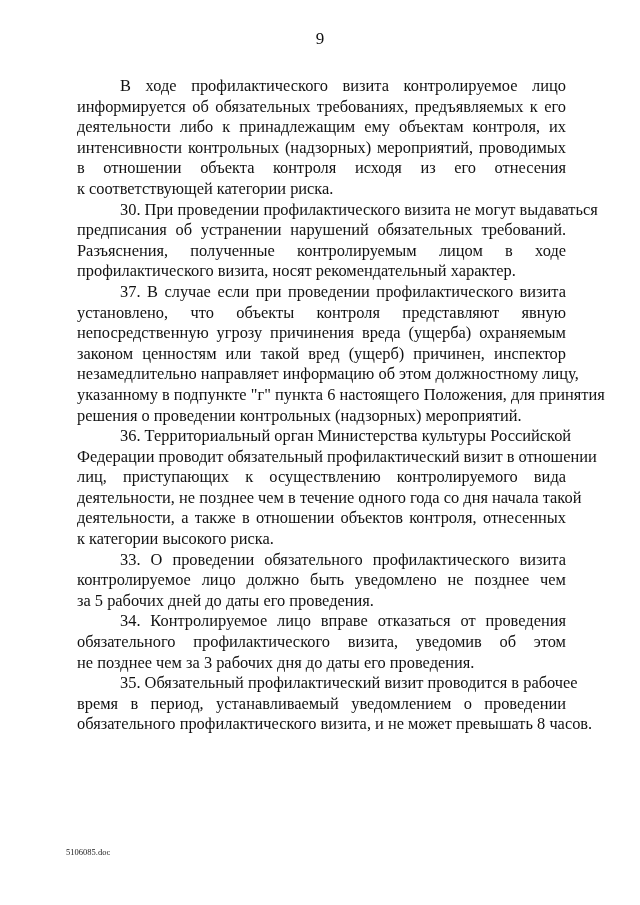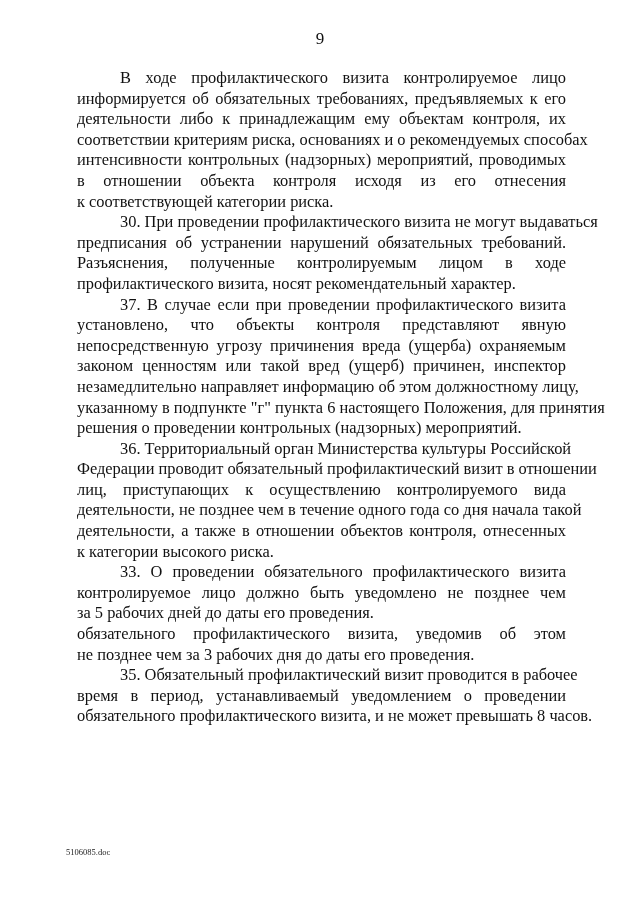--- a/index.html
+++ b/index.html
@@ -19,21 +19,21 @@
       position: absolute;
       top: 29px;
       left: 0;
       width: 640px;
       text-align: center;
       font-size: 17px;
       line-height: 20px;
     }
     .body-text {
       position: absolute;
-      top: 68px;
+      top: 76px;
       left: 77px;
       width: 489px;
       font-size: 16.4px;
     }
     .line {
       display: block;
       height: 20.6px;
       line-height: 20.6px;
       white-space: nowrap;
       text-align: justify;
@@ -60,21 +60,20 @@
 <div>
 
   <div class="page-number">9</div>
 
   <div class="body-text">
 
     <div>
       <span class="line indent">В ходе профилактического визита контролируемое лицо</span>
       <span class="line">информируется об обязательных требованиях, предъявляемых к его</span>
       <span class="line">деятельности либо к принадлежащим ему объектам контроля, их</span>
-      <span class="line">соответствии критериям риска, основаниях и о рекомендуемых способах</span>
       <span class="line">интенсивности контрольных (надзорных) мероприятий, проводимых</span>
       <span class="line">в отношении объекта контроля исходя из его отнесения</span>
       <span class="line last">к соответствующей категории риска.</span>
     </div>
 
     <div>
       <span class="line indent">30. При проведении профилактического визита не могут выдаваться</span>
       <span class="line">предписания об устранении нарушений обязательных требований.</span>
       <span class="line">Разъяснения, полученные контролируемым лицом в ходе</span>
       <span class="line last">профилактического визита, носят рекомендательный характер.</span>
@@ -99,20 +98,21 @@
       <span class="line last">к категории высокого риска.</span>
     </div>
 
     <div>
       <span class="line indent">33. О проведении обязательного профилактического визита</span>
       <span class="line">контролируемое лицо должно быть уведомлено не позднее чем</span>
       <span class="line last">за 5 рабочих дней до даты его проведения.</span>
     </div>
 
     <div>
+      <span class="line indent">34. Контролируемое лицо вправе отказаться от проведения</span>
       <span class="line">обязательного профилактического визита, уведомив об этом</span>
       <span class="line last">не позднее чем за 3 рабочих дня до даты его проведения.</span>
     </div>
 
     <div>
       <span class="line indent">35. Обязательный профилактический визит проводится в рабочее</span>
       <span class="line">время в период, устанавливаемый уведомлением о проведении</span>
       <span class="line last">обязательного профилактического визита, и не может превышать 8 часов.</span>
     </div>
 

